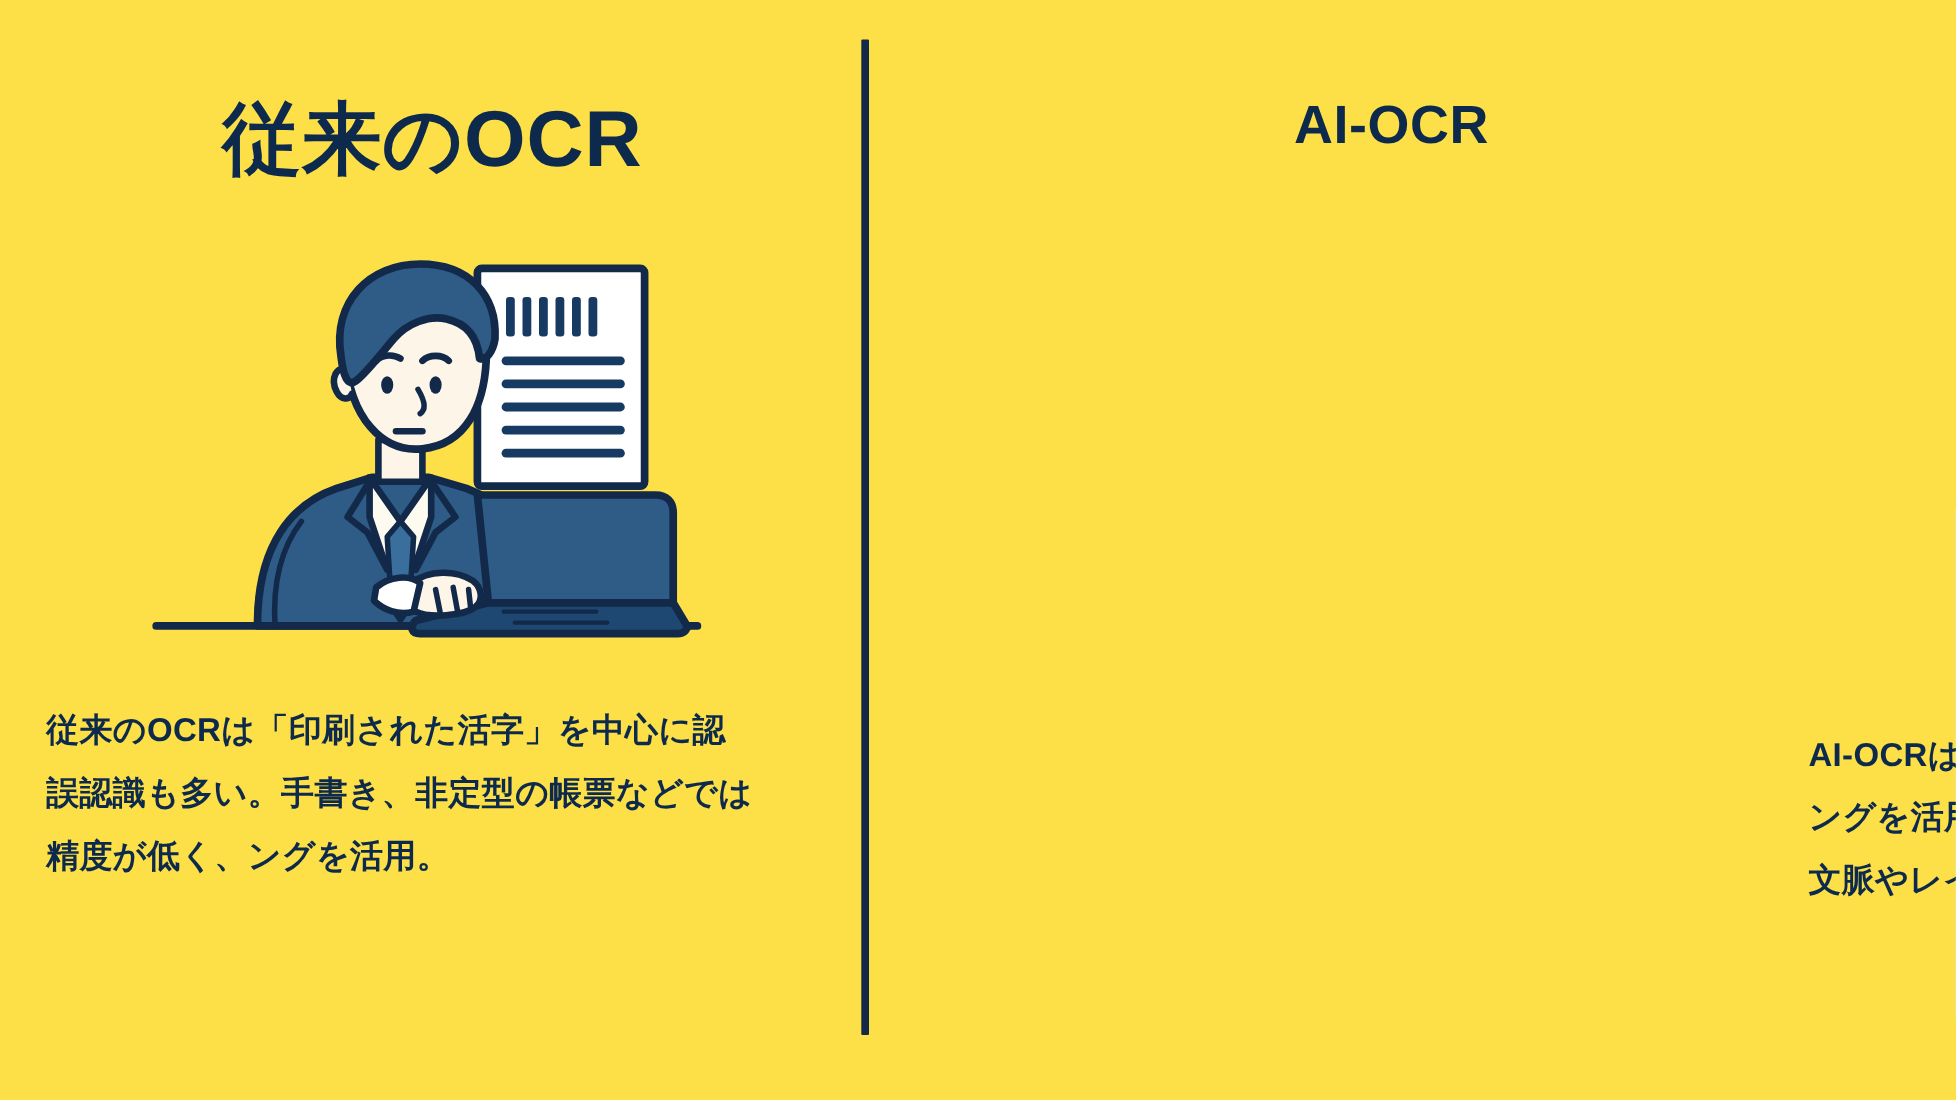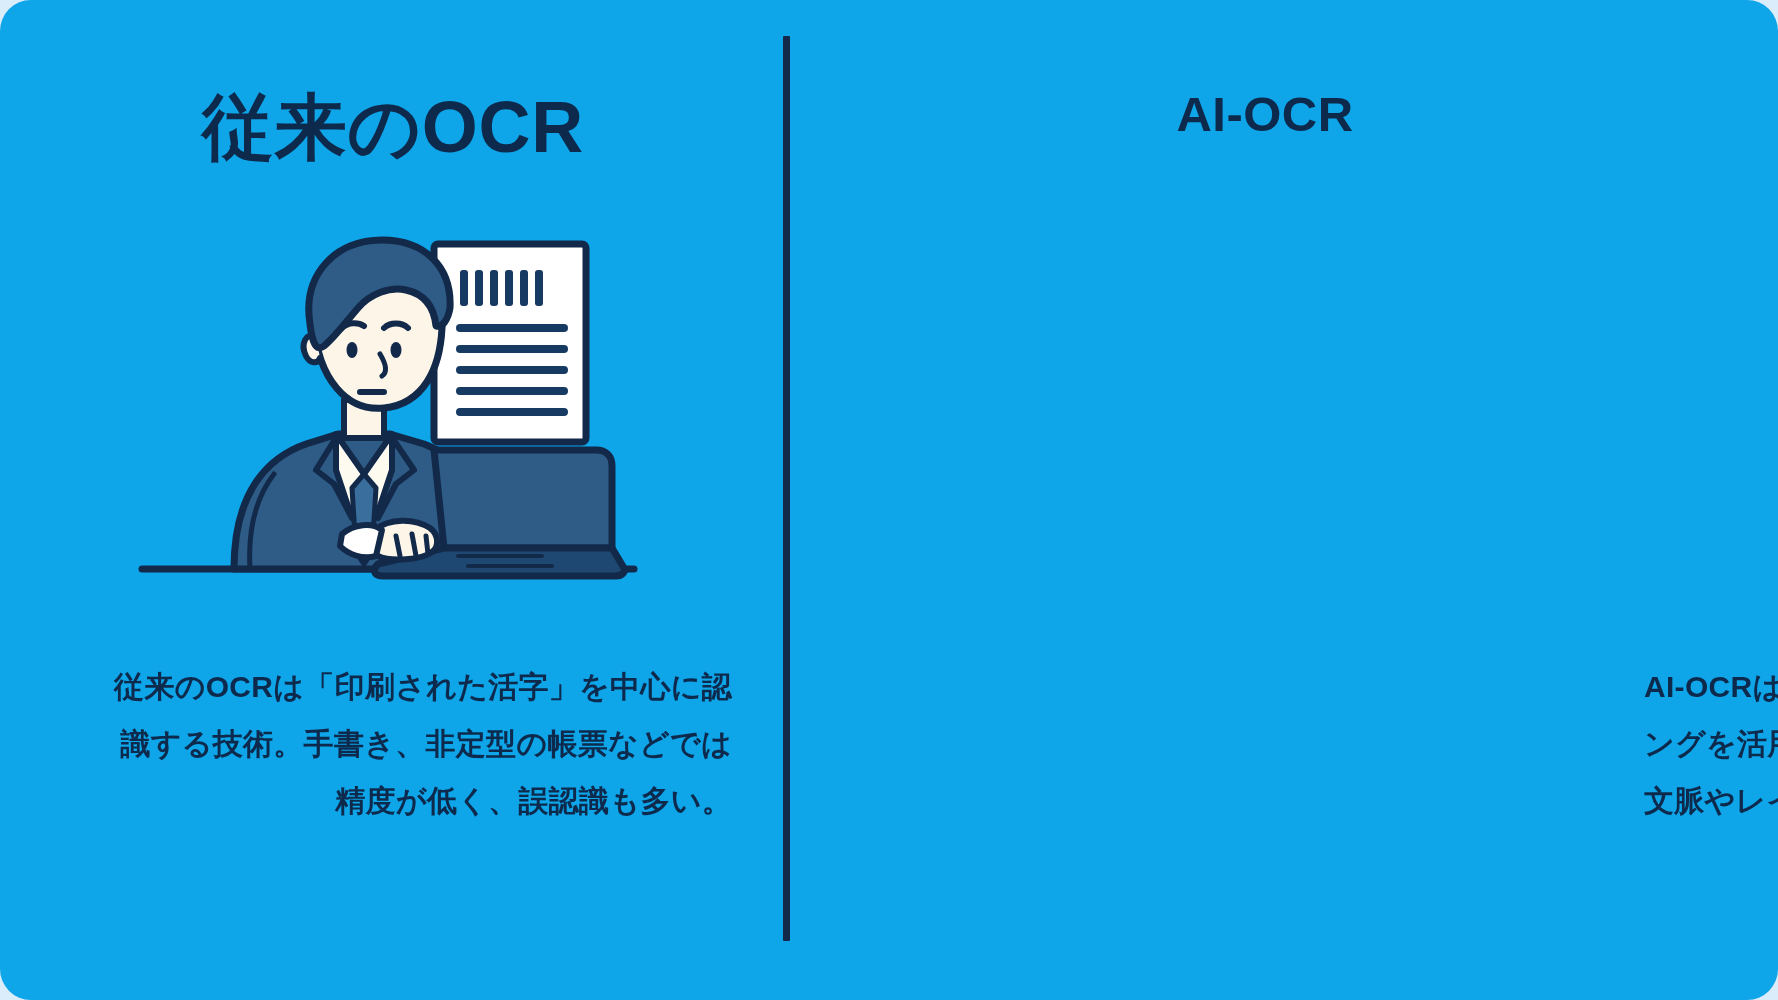--- a/index.html
+++ b/index.html
@@ -10,22 +10,21 @@
     width: 1778px;
     height: 1000px;
     background: #d9edfa;
     font-family: "Liberation Sans", "DejaVu Sans", sans-serif;
     overflow: hidden;
     position: relative;
   }
   #page-root {
     position: absolute;
     inset: 0;
-    background: #0ea5e9;
-    border-radius: 31px;
+    background: #fde047;
   }
   .panel {
     position: absolute;
     top: 0;
     height: 1000px;
   }
   .panel-left  { left: 0;    width: 786px; }
   .panel-right { left: 792px; width: 986px; }
 
   .divider {
@@ -60,21 +59,21 @@
   }
 
   .body-text {
     position: absolute;
     color: #0d2a4d;
     font-weight: 700;
     font-size: 30px;
     line-height: 57px;
     letter-spacing: 0.01em;
   }
-  .body-left  { left: 42px;  top: 658px; width: 690px; text-align: right; }
+  .body-left  { left: 42px;  top: 636px; width: 690px; }
   .body-right { left: 852px; top: 658px; width: 700px; }
   .body-text .ln { display: block; white-space: nowrap; }
 
   .art {
     position: absolute;
   }
   .art-left  { left: 138px; top: 212px; width: 500px; height: 390px; }
   .art-right { left: 978px; top: 158px; width: 470px; height: 490px; }
 
   svg { display: block; overflow: visible; }
@@ -155,22 +154,22 @@
             <path d="M258 324 L262 344 M274 322 L278 344 M288 324 L290 342" stroke="#12294a" stroke-width="5"></path>
 
             <path d="M204 322 C216 312 234 310 244 318 L238 344 C224 348 210 342 202 334 Z" fill="#ffffff" stroke="#12294a" stroke-width="6"></path>
           </g>
         </g>
       </svg>
     </div>
 
     <div class="body-text body-left">
       <span class="ln">従来のOCRは「印刷された活字」を中心に認</span>
-      <span class="ln">識する技術。手書き、非定型の帳票などでは</span>
-      <span class="ln">精度が低く、誤認識も多い。</span>
+      <span class="ln">誤認識も多い。手書き、非定型の帳票などでは</span>
+      <span class="ln">精度が低く、ングを活用。</span>
     </div>
   </section>
 
   <section class="panel panel-right">
 
     <h1 class="panel-title title-right">AI-OCR</h1>
 
     <div class="art art-right">
       <svg width="470" height="490" viewBox="0 0 470 490" xmlns="http://www.w3.org/2000/svg">
         <g fill="none" stroke="#12294a" stroke-width="6" stroke-linecap="round" stroke-linejoin="round">

